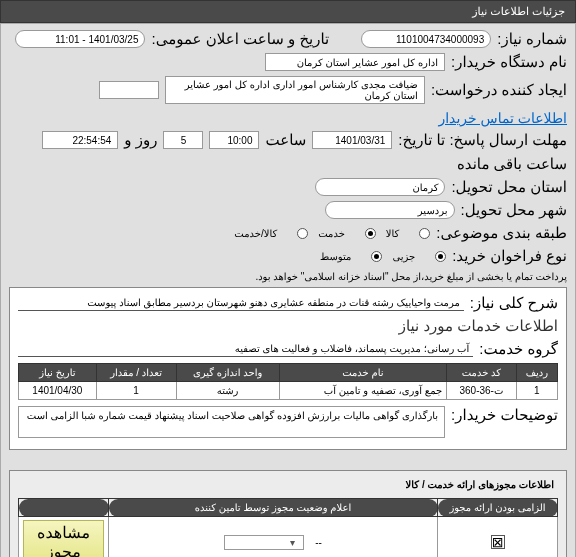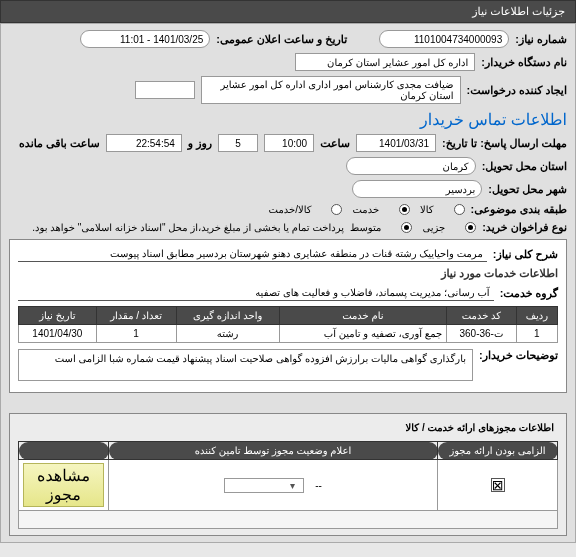--- a/index.html
+++ b/index.html
@@ -25,40 +25,41 @@
   padding: 6px 8px;
 }
 .row {
   display: flex;
   align-items: center;
   gap: 6px;
   margin-bottom: 5px;
   flex-wrap: wrap;
 }
 .label {
-  font-weight: bold;
-  font-size: 11px;
+  font-weight: normal;
+  font-size: 15px;
   white-space: nowrap;
 }
 .field {
   background: #fff;
   border: 1px solid #999;
   padding: 2px 6px;
   font-size: 10px;
   min-height: 18px;
   display: inline-flex;
   align-items: center;
 }
 .field-sm { width: 130px; border-radius: 9px; }
 .field-md { width: 180px; }
 .field-lg { width: 260px; }
 .link {
   color: #0066cc;
+  text-decoration: underline;
   cursor: pointer;
-  font-size: 16px;
+  font-size: 14px;
 }
 .radio-group {
   display: inline-flex;
   gap: 10px;
   align-items: center;
 }
 .radio-item {
   display: inline-flex;
   align-items: center;
   gap: 20px;

